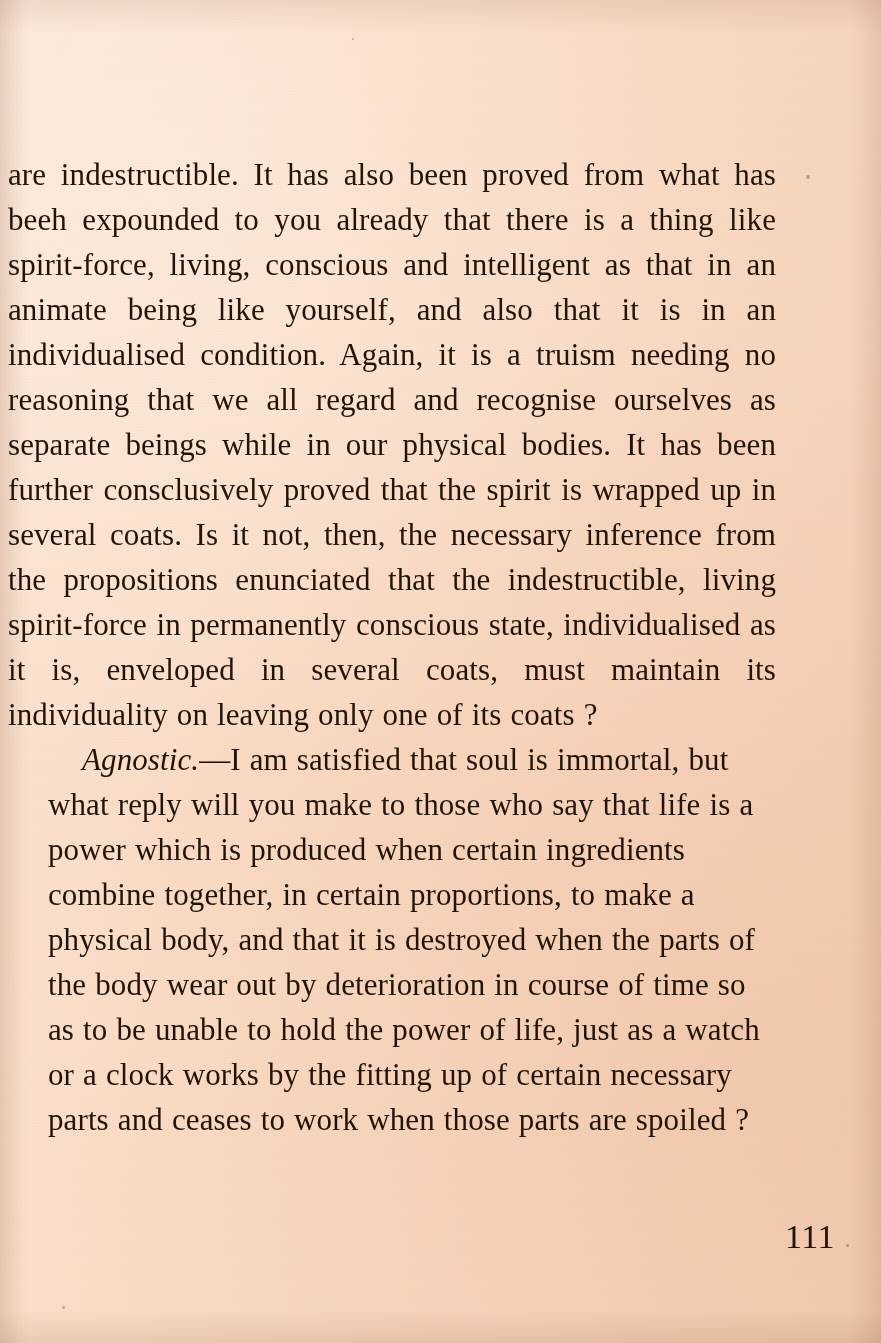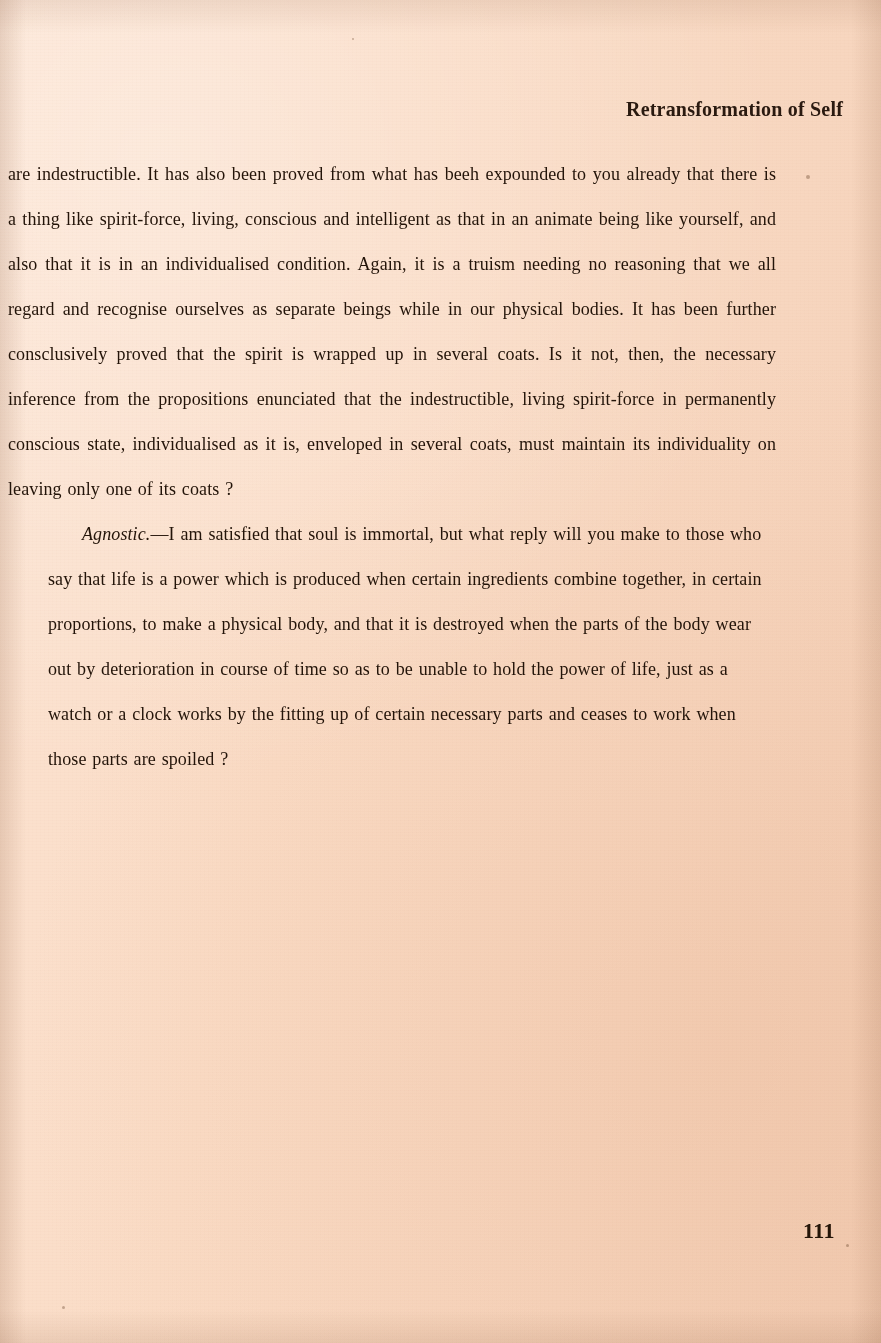--- a/index.html
+++ b/index.html
@@ -73,21 +73,21 @@
   .body-col {
     position: absolute;
     left: 8px;
     top: 152px;
     width: 768px;
   }
 
   p.para {
     margin: 0;
     font-family: "Liberation Serif", serif;
-    font-size: 18px;
+    font-size: 31px;
     line-height: 45px;
     color: #231409;
     text-align: justify;
     text-justify: inter-word;
     letter-spacing: 0.1px;
     word-spacing: 1.2px;
   }
   p.para + p.para {
     margin-top: 0px;
     margin-left: 40px;
@@ -100,22 +100,22 @@
   }
   .speaker {
     font-style: italic;
   }
 
   .folio {
     position: absolute;
     right: 46px;
     top: 1218px;
     font-family: "Liberation Serif", serif;
-    font-weight: bold;
-    font-size: 22px;
+    font-weight: normal;
+    font-size: 34px;
     color: #241508;
     letter-spacing: 0.5px;
   }
 
   
   .speck {
     position: absolute;
     background: rgba(90,55,30,0.35);
     border-radius: 50%;
     z-index: 2;
@@ -127,21 +127,20 @@
 <div class="page">
 
   <div class="speck" style="left:806px; top:175px; width:4px; height:4px;"></div>
   <div class="speck" style="left:733px; top:621px; width:3px; height:3px;"></div>
   <div class="speck" style="left:846px; top:1244px; width:3px; height:3px;"></div>
   <div class="speck" style="left:62px; top:1306px; width:3px; height:3px;"></div>
   <div class="speck" style="left:352px; top:38px; width:2px; height:2px;"></div>
 
   <div class="content">
 
-    <div class="running-head">Retransformation of Self</div>
 
     <div class="body-col">
 
       <p class="para">are indestructible. It has also been proved from what has beeh expounded to you already that there is a thing like spirit-force, living, conscious and intelligent as that in an animate being like yourself, and also that it is in an individualised condition. Again, it is a truism needing no reasoning that we all regard and recognise ourselves as separate beings while in our physical bodies. It has been further consclusively proved that the spirit is wrapped up in several coats. Is it not, then, the necessary inference from the propositions enunciated that the indestructible, living spirit-force in permanently conscious state, individualised as it is, enveloped in several coats, must maintain its individuality on leaving only one of its coats ?</p>
 
       <p class="para indent"><span class="speaker">Agnostic.</span><span>—I am satisfied that soul is immortal, but what reply will you make to those who say that life is a power which is produced when certain ingredients combine together, in certain proportions, to make a physical body, and that it is destroyed when the parts of the body wear out by deterioration in course of time so as to be unable to hold the power of life, just as a watch or a clock works by the fitting up of certain necessary parts and ceases to work when those parts are spoiled ?</span></p>
 
     </div>
 
     <div class="folio">111</div>

